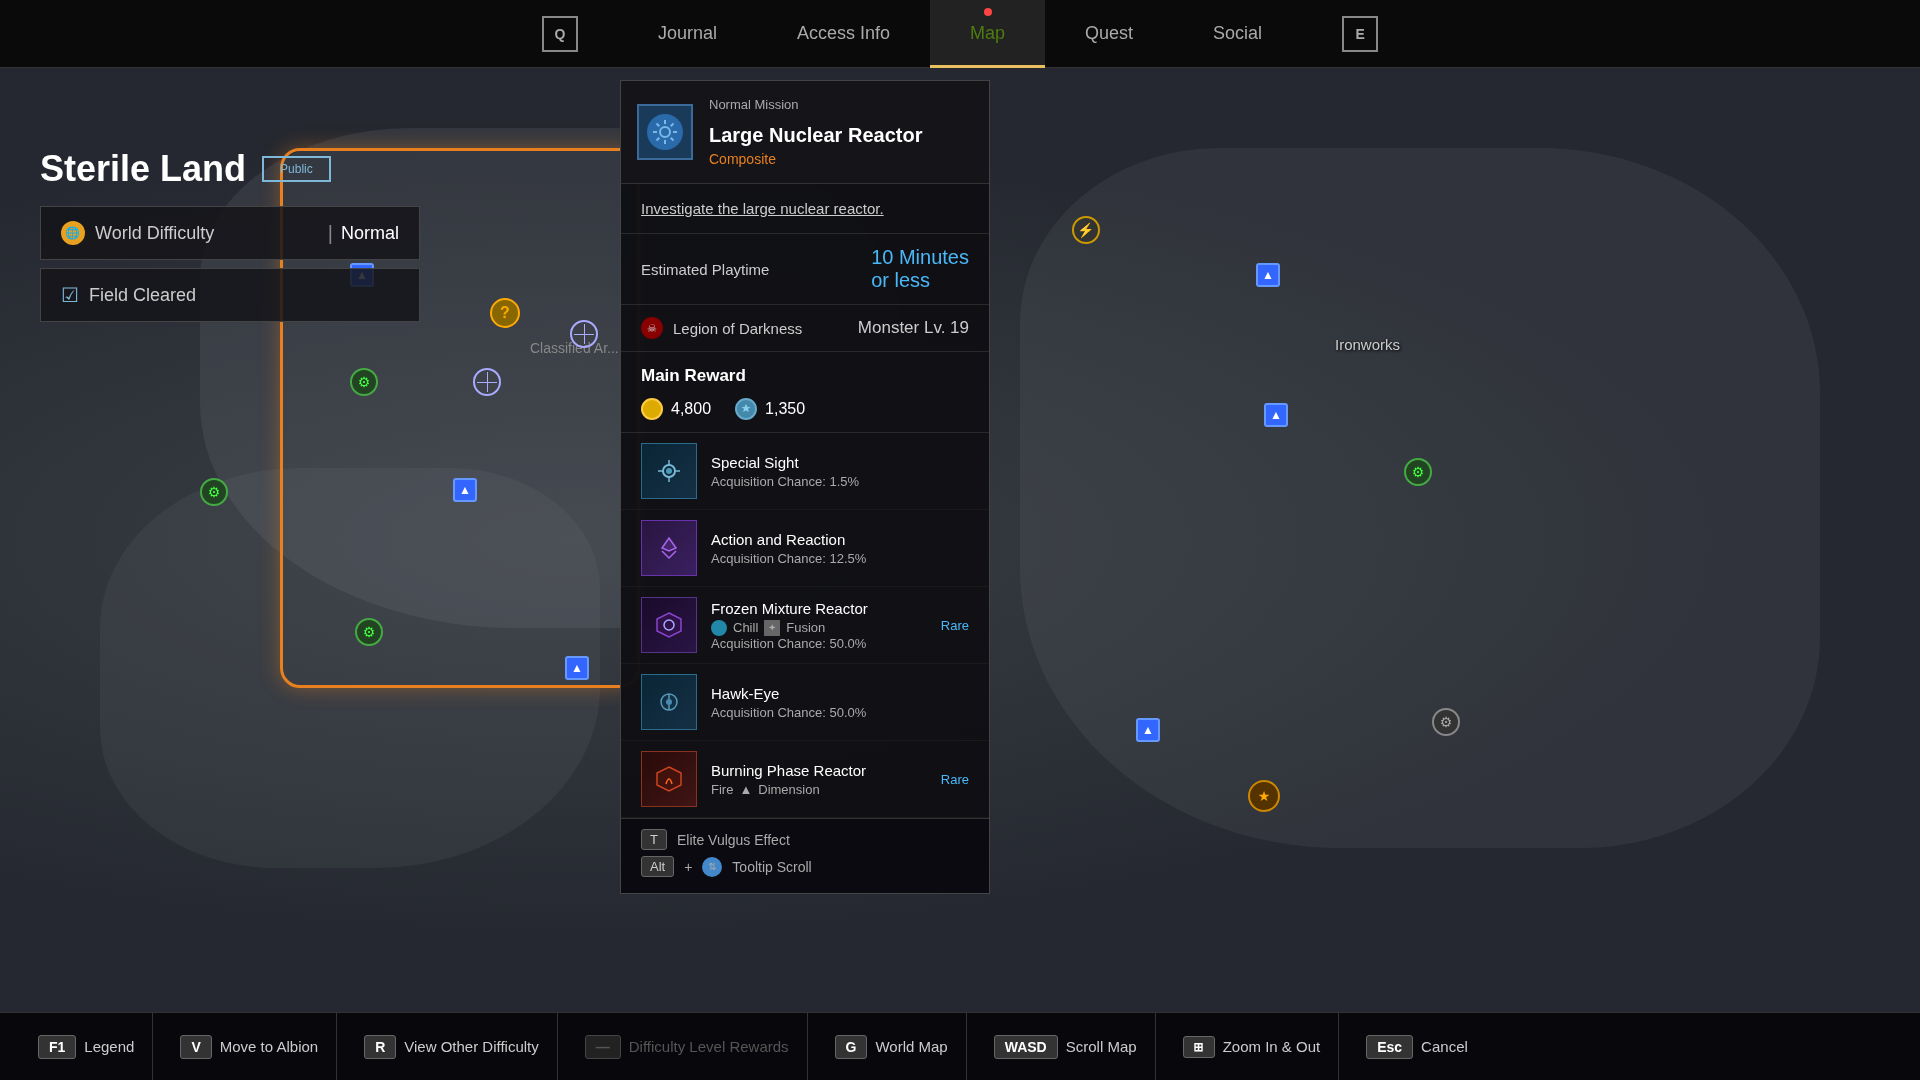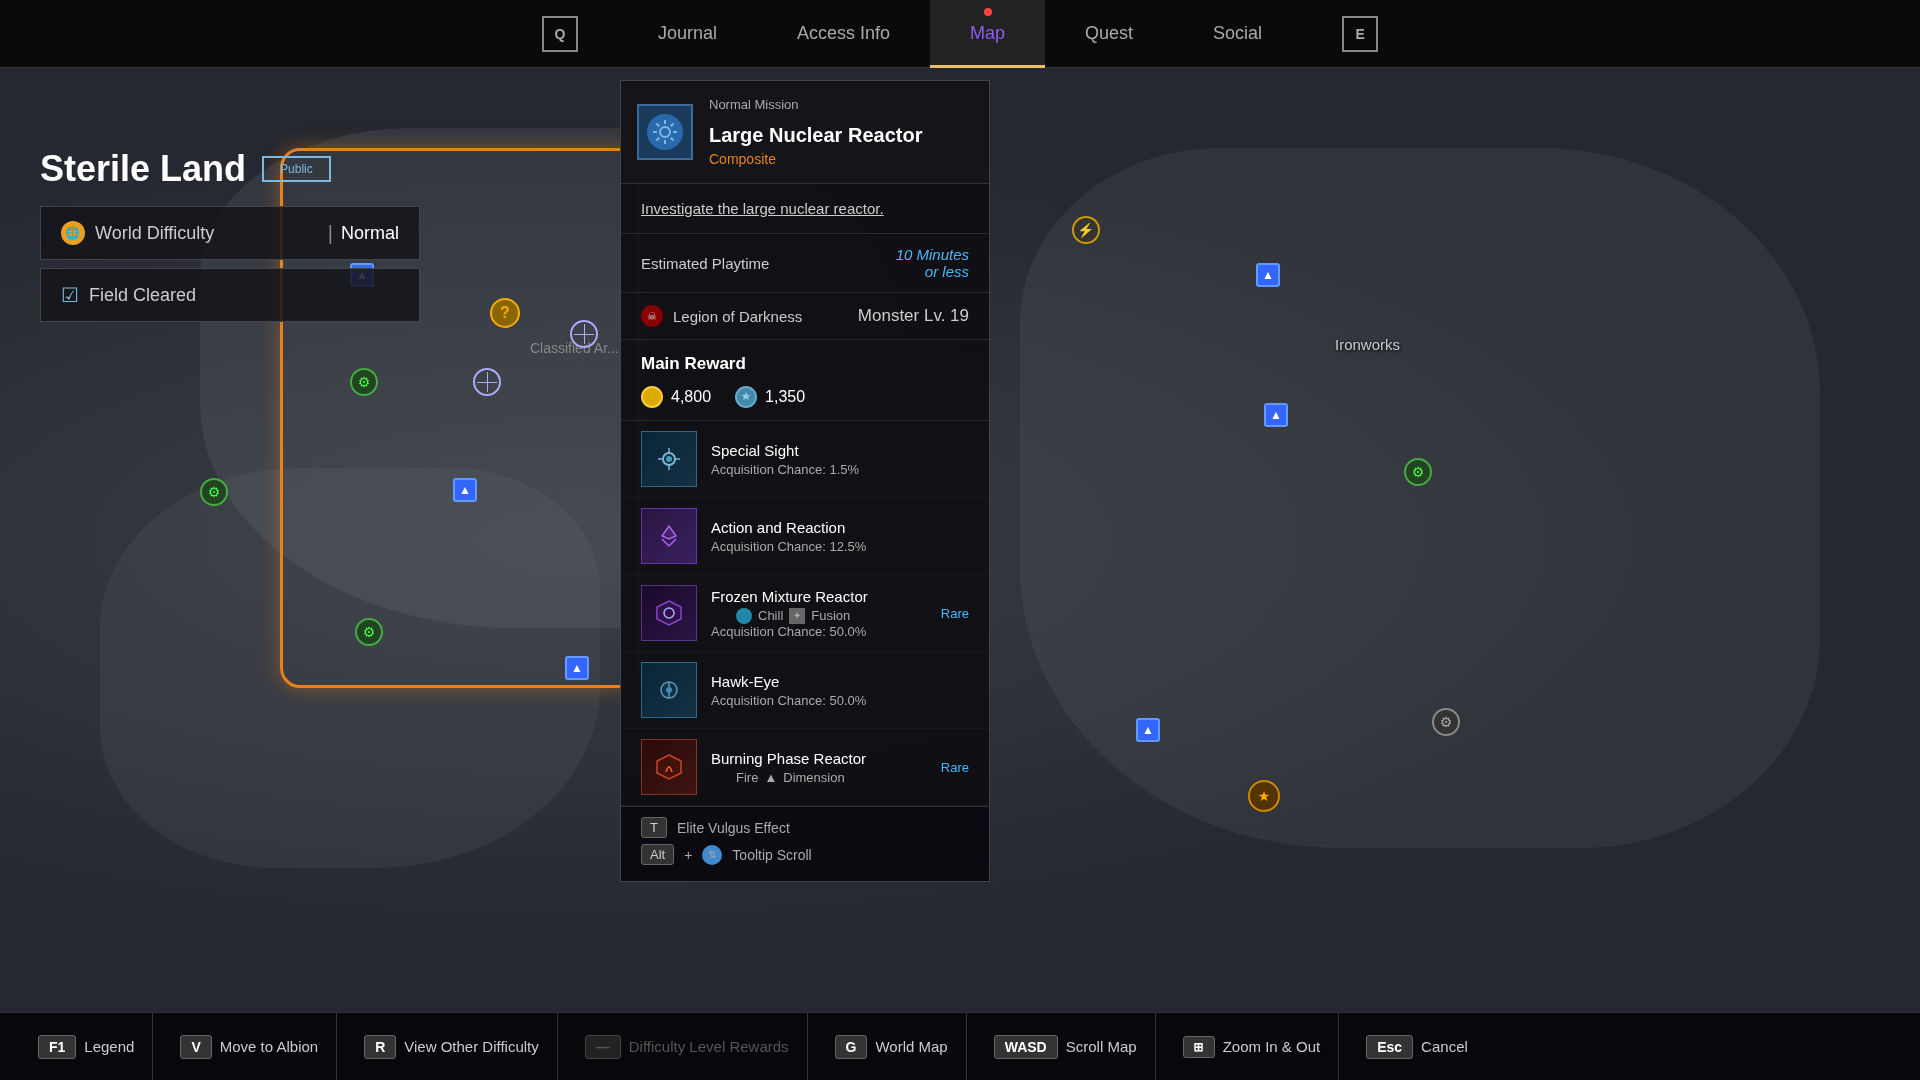--- a/index.html
+++ b/index.html
@@ -33,21 +33,21 @@
       display: flex;
       align-items: center;
       justify-content: center;
       font-size: 18px;
       color: #aaa;
       cursor: pointer;
       position: relative;
     }
     .nav-item.active {
       background: rgba(255,255,255,0.1);
-      color: #8b5cf6;
+      color: #4d7c0f;
     }
     .nav-item.active::after {
       content: '';
       position: absolute;
       bottom: 0;
       left: 0;
       right: 0;
       height: 3px;
       background: #e8c060;
     }
@@ -234,23 +234,22 @@
       padding: 12px 20px;
       display: flex;
       justify-content: space-between;
       align-items: center;
       border-bottom: 1px solid #2a2a2a;
       font-size: 15px;
       color: #ccc;
     }
     .playtime-value {
       color: #4ab8f8;
-      text-align: right;
-      font-size: 15px;
-      font-style: italic;
+      text-align: left;
+      font-size: 20px;
     }
     .popup-enemy {
       padding: 12px 20px;
       display: flex;
       justify-content: space-between;
       align-items: center;
       border-bottom: 1px solid #2a2a2a;
       font-size: 15px;
     }
     .enemy-left {
@@ -351,21 +350,20 @@
       font-size: 15px;
       color: #fff;
       margin-bottom: 3px;
     }
     .reward-subline {
       font-size: 13px;
       color: #aaa;
       display: flex;
       align-items: center;
       gap: 6px;
-      margin-left: 25px;
     }
     .reward-chance {
       font-size: 13px;
       color: #aaa;
     }
     .rare-badge {
       position: absolute;
       right: 20px;
       top: 50%;
       transform: translateY(-50%);

